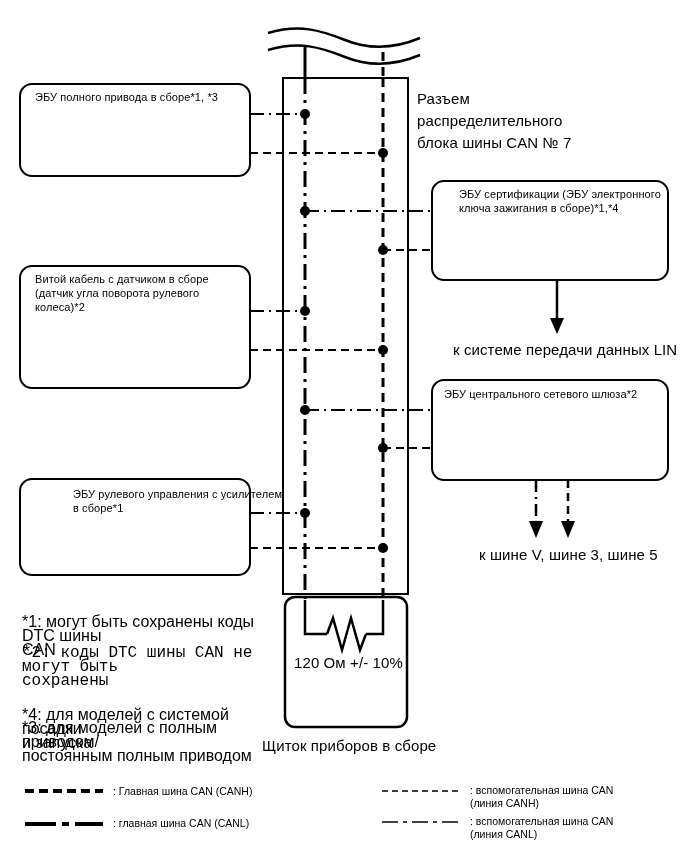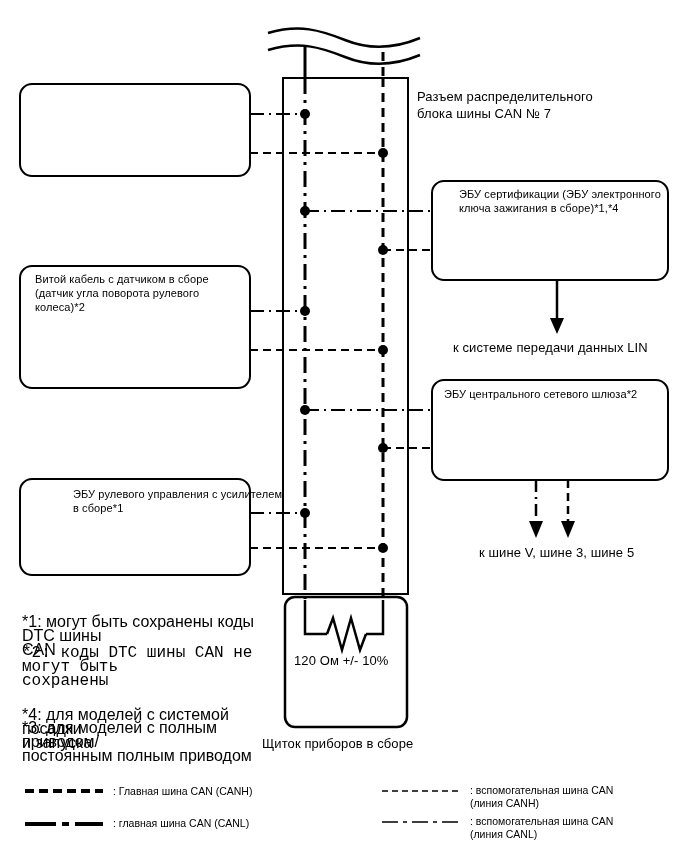--- a/index.html
+++ b/index.html
@@ -20,22 +20,22 @@
   }
   .svg-layer {
     position: absolute;
     left: 0;
     top: 0;
     width: 688px;
     height: 852px;
   }
   .txt {
     position: absolute;
-    font-size: 13px;
-    line-height: 17px;
+    font-size: 15px;
+    line-height: 22px;
     color: #000;
     white-space: pre-line;
     letter-spacing: 0.1px;
   }
   .ecu-label {
     font-size: 11px;
     line-height: 14px;
   }
   .note-line {
     position: absolute;
@@ -117,20 +117,21 @@
     <polyline points="366,634 383,634 383,600" fill="none" stroke="#000000" stroke-width="2.5"></polyline>
 
     <line x1="25" y1="791" x2="103" y2="791" stroke="#000000" stroke-width="4" stroke-dasharray="9 5"></line>
     <line x1="25" y1="824" x2="103" y2="824" stroke="#000000" stroke-width="4" stroke-dasharray="31 6 7 6"></line>
     <line x1="382" y1="791" x2="460" y2="791" stroke="#000000" stroke-width="1.6" stroke-dasharray="6 4"></line>
     <line x1="382" y1="822" x2="460" y2="822" stroke="#000000" stroke-width="1.6" stroke-dasharray="16 5 4 5"></line>
 
     <line x1="0" y1="768" x2="688" y2="768" stroke="#ffffff" stroke-width="0"></line>
   </svg>
 
+  <div class="txt ecu-label" style="left:35px; top:90px; width:210px;">ЭБУ полного привода в сборе*1, *3</div>
 
   <div class="txt ecu-label" style="left:35px; top:272px; width:210px;">Витой кабель с датчиком в сборе
 (датчик угла поворота рулевого
 колеса)*2</div>
 
   <div class="txt ecu-label" style="left:35px; top:487px; width:215px;margin-left:38px;">ЭБУ рулевого управления с усилителем
 в сборе*1</div>
 
   <div class="txt ecu-label" style="left:459px; top:187px; width:225px;">ЭБУ сертификации (ЭБУ электронного
 ключа зажигания в сборе)*1,*4</div>

